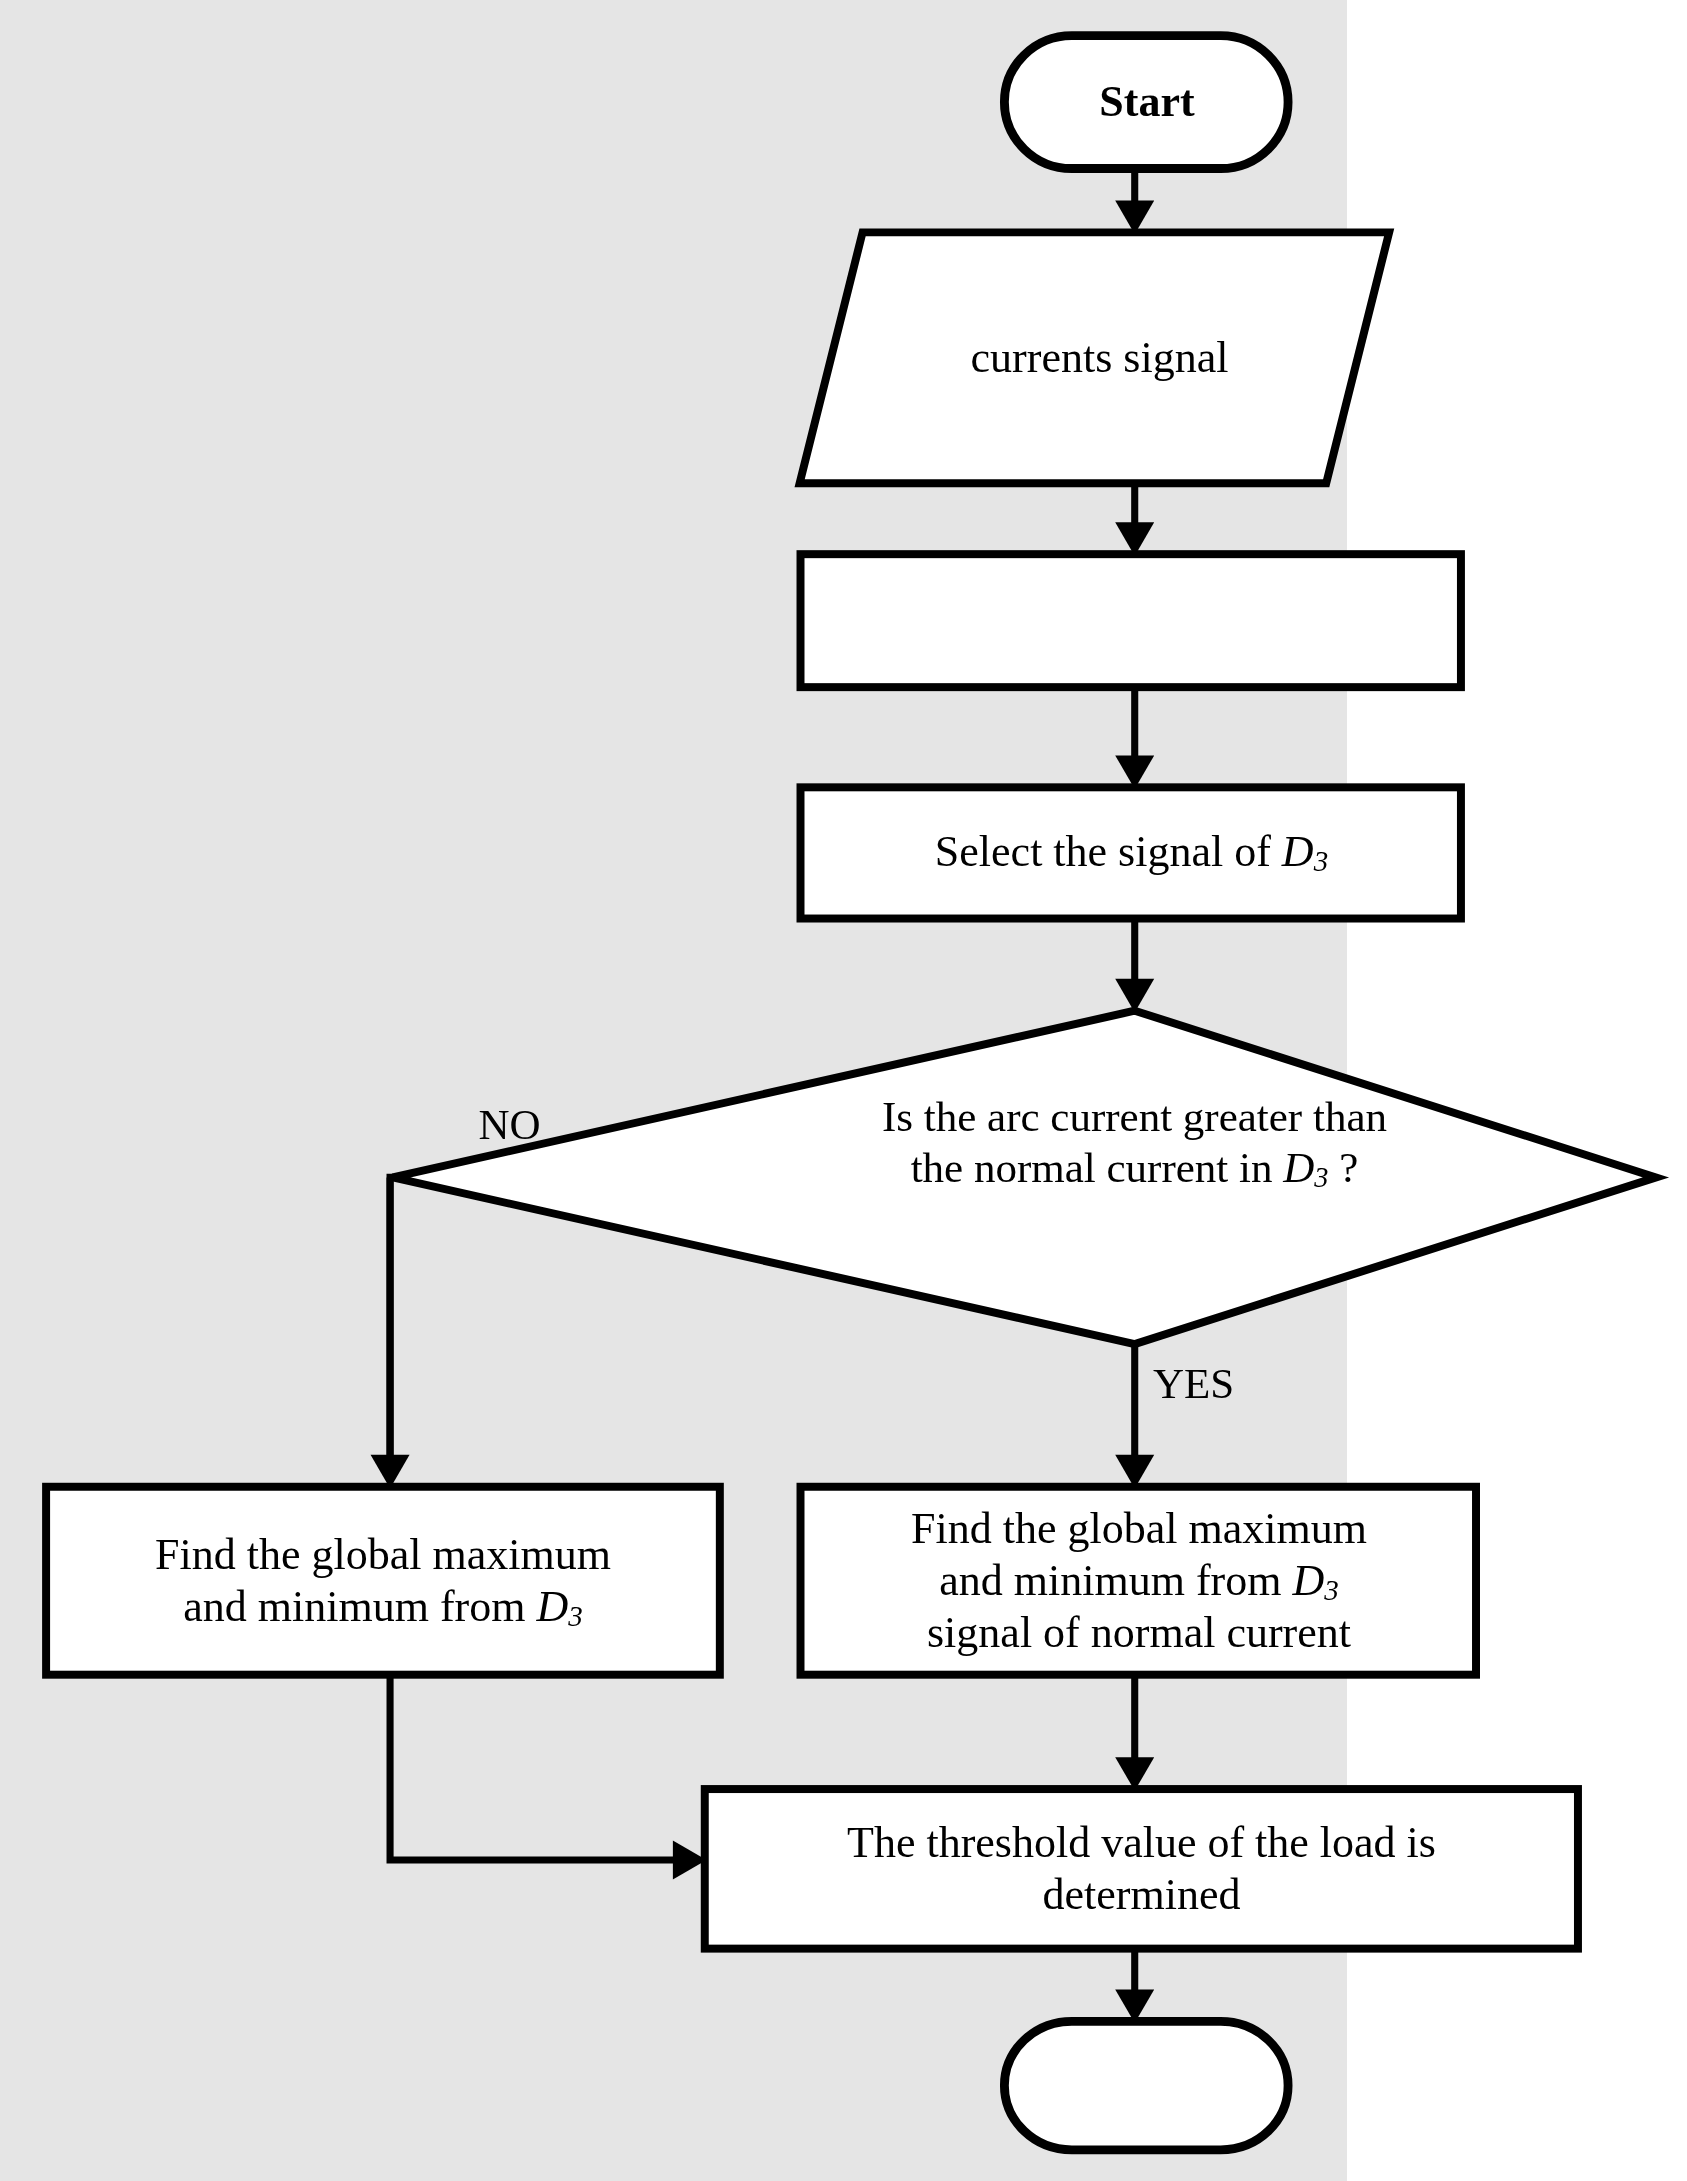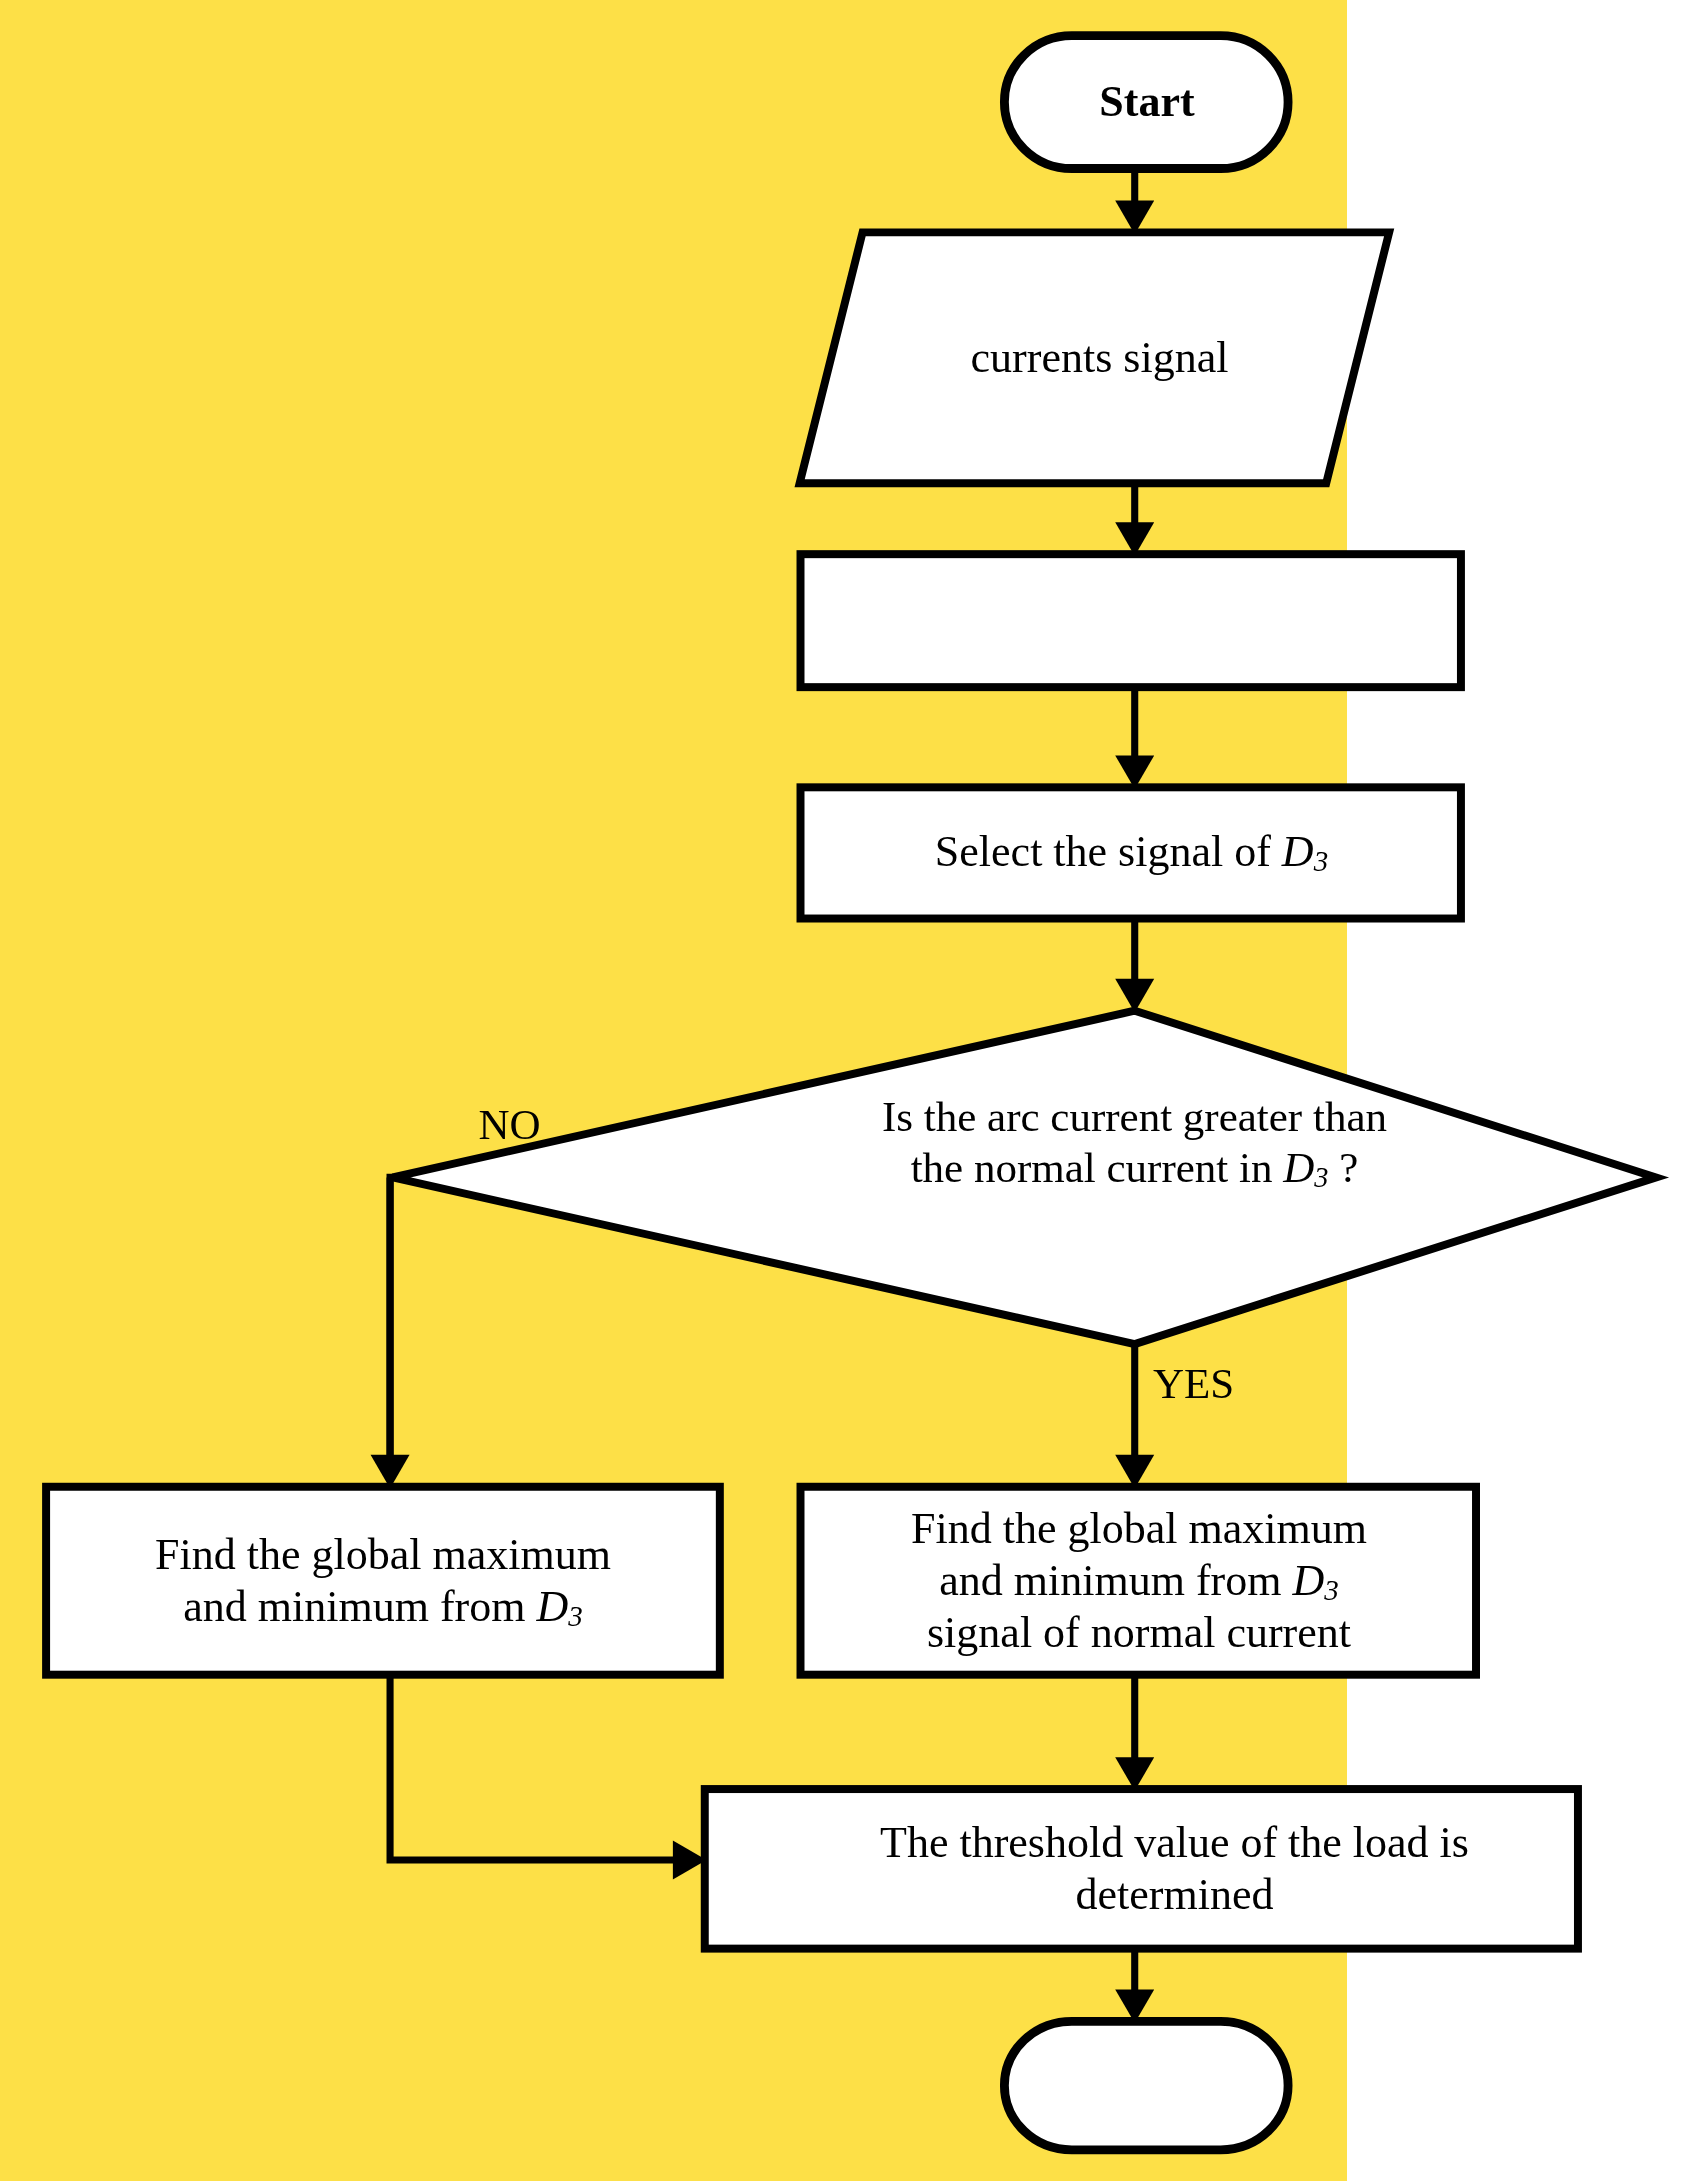--- a/index.html
+++ b/index.html
@@ -10,21 +10,21 @@
   body {
     width: 1687px;
     height: 2181px;
     font-family: "Liberation Serif", "DejaVu Serif", serif;
     overflow: hidden;
   }
   #flowchart-root {
     position: relative;
     width: 1347px;
     height: 2181px;
-    background: #fde047;
+    background: #e5e5e5;
   }
   svg#flow-svg {
     position: absolute;
     top: 0;
     left: 0;
     width: 1687px;
     height: 2181px;
     display: block;
   }
   .shape-outline {
@@ -194,20 +194,20 @@
     <span class="ln">Find the global maximum</span>
     <span class="ln"><span>and minimum from </span><span class="ital-d">D</span><sub>3</sub></span>
   </div>
 
   <div class="node-text t-box" style="left:801px; top:1487px; width:676px; height:188px; flex-direction:column;">
     <span class="ln">Find the global maximum</span>
     <span class="ln"><span>and minimum from </span><span class="ital-d">D</span><sub>3</sub></span>
     <span class="ln">signal of normal current</span>
   </div>
 
-  <div class="node-text t-box" style="left:738px; top:1789px; width:873px; height:160px; flex-direction:column;">
+  <div class="node-text t-box" style="left:705px; top:1789px; width:873px; height:160px; flex-direction:column;">
     <span class="ln">The threshold value of the load is</span>
     <span class="ln">determined</span>
   </div>
 
 
 </div>
 
 
 </body></html>

